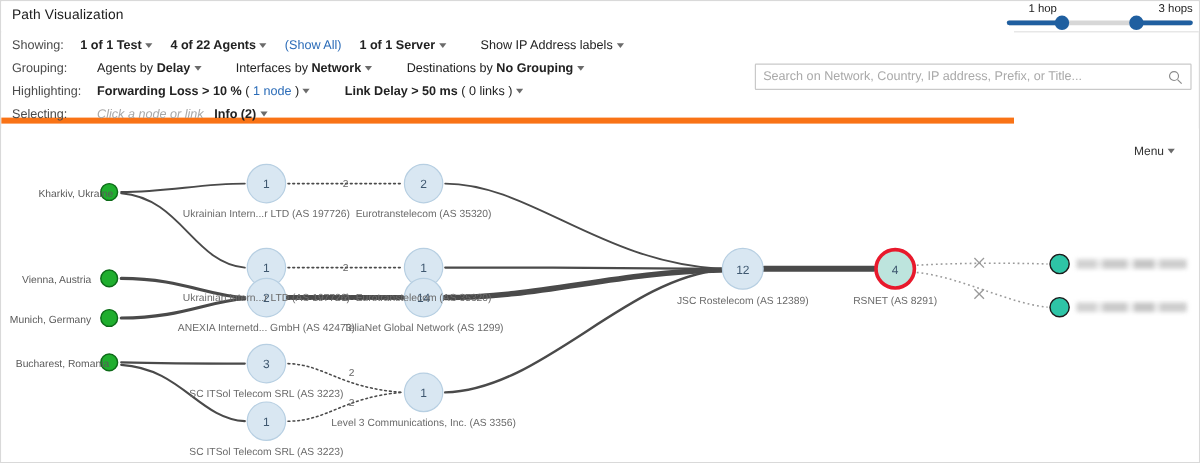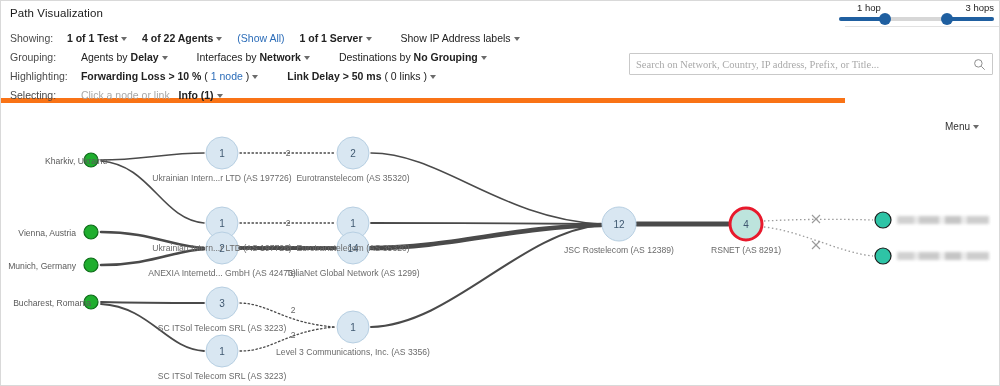--- a/index.html
+++ b/index.html
@@ -68,35 +68,35 @@
   .rowlabel { display: inline-block; width: 54px; color: #4a4a4a; font-weight: normal; }
   .ctl { display: inline-block; margin-right: 12px; color: #222; }
   .ctl.b { font-weight: bold; }
   .ctl .plain { font-weight: normal; }
   .caret {
     display: inline-block; margin-left: 3px;
     border-left: 3.5px solid transparent; border-right: 3.5px solid transparent;
     border-top: 4px solid #6b6b6b; vertical-align: 1px;
   }
   .link { color: #2b6cb8; text-decoration: none; }
-  .muted { color: #a8a8a8; }
+  .muted { color: #a8a8a8; font-style: italic; }
   .pad-l { margin-left: 14px; }
 
   
   .searchpanel { position: absolute; left: 628px; top: 30px; width: 364px; }
   .searchpanel .hint { font-size: 10px; color: #3a3a3a; margin-bottom: 4px; }
   .searchpanel .hint b { font-weight: bold; }
   .searchbox {
     position: relative; width: 364px; height: 22px;
     border: 1px solid #c9c9c9; background: #fff; border-radius: 1px;
   }
   .searchbox input {
     position: absolute; left: 0; top: 0; width: 340px; height: 20px;
     border: 0; outline: none; padding: 0 6px;
-    font-family: Liberation Serif, serif; font-size: 10.5px; color: #555;
+    font-family: Liberation Sans, sans-serif; font-size: 10.5px; color: #555;
     background: transparent;
   }
   .searchbox input::placeholder { color: #a9a9a9; }
   .search-icon { position: absolute; right: 6px; top: 4px; width: 13px; height: 13px; }
 
   
   .graph {
     position: absolute; left: 0; top: 106px; width: 1000px; height: 280px;
     background: #fff; overflow: hidden;
   }
@@ -160,21 +160,21 @@
 
     <div class="row r3">
       <span class="rowlabel">Highlighting:</span>
       <span class="ctl b pad-l"><span>Forwarding Loss &gt; 10 %</span><span class="plain"> (&nbsp;</span><span class="link plain">1 node</span><span class="plain">&nbsp;)</span><i class="caret"></i></span>
       <span class="ctl b pad-l"><span>Link Delay &gt; 50 ms</span><span class="plain">&nbsp;</span><span class="plain">( 0 links )</span><i class="caret"></i></span>
     </div>
 
     <div class="row r4">
       <span class="rowlabel">Selecting:</span>
       <span class="ctl muted pad-l">Click a node or link</span>
-      <span class="ctl b" style="margin-left:-6px"><span>Info (1)</span><i class="caret"></i></span>
+      <span class="ctl b" style="margin-left:-6px"><span>Info (2)</span><i class="caret"></i></span>
     </div>
 
     <div class="searchpanel">
       <div class="searchbox">
         <input type="text" placeholder="Search on Network, Country, IP address, Prefix, or Title..." style="">
         <svg class="search-icon" viewBox="0 0 16 16">
           <circle cx="6.6" cy="6.6" r="4.6" fill="none" stroke="#8b8b8b" stroke-width="1.2"></circle>
           <line x1="10.2" y1="10.2" x2="14.4" y2="14.4" stroke="#8b8b8b" stroke-width="1.2"></line>
         </svg>
       </div>
@@ -275,21 +275,21 @@
 
       <g font-family="Liberation Sans, sans-serif" font-size="8.5" fill="#666" text-anchor="middle">
         <text x="287" y="49">2</text>
         <text x="287" y="119">2</text>
         <text x="287" y="144">2</text>
         <text x="292" y="206">2</text>
         <text x="292" y="231">2</text>
       </g>
     </svg>
 
-    <div class="agent-label" style="left:16px;  top:49px;  width:75px;padding-left:28px;">Kharkiv, Ukraine</div>
+    <div class="agent-label" style="left:3px;  top:49px;  width:75px;padding-left:28px;">Kharkiv, Ukraine</div>
     <div class="agent-label" style="left:0px;  top:121px; width:75px;">Vienna, Austria</div>
     <div class="agent-label" style="left:0px;  top:154px; width:75px;">Munich, Germany</div>
     <div class="agent-label" style="left:0px;  top:191px; width:90px;">Bucharest, Romania</div>
 
     <div class="node-label" style="left:221px; top:66px;">Ukrainian Intern...r LTD (AS 197726)</div>
     <div class="node-label" style="left:221px; top:136px;">Ukrainian Intern...r LTD (AS 197726)</div>
     <div class="node-label" style="left:221px; top:161px;">ANEXIA Internetd... GmbH (AS 42473)</div>
     <div class="node-label" style="left:221px; top:216px;">SC ITSol Telecom SRL (AS 3223)</div>
     <div class="node-label" style="left:221px; top:264px;">SC ITSol Telecom SRL (AS 3223)</div>
     <div class="node-label" style="left:352px; top:66px;">Eurotranstelecom (AS 35320)</div>

